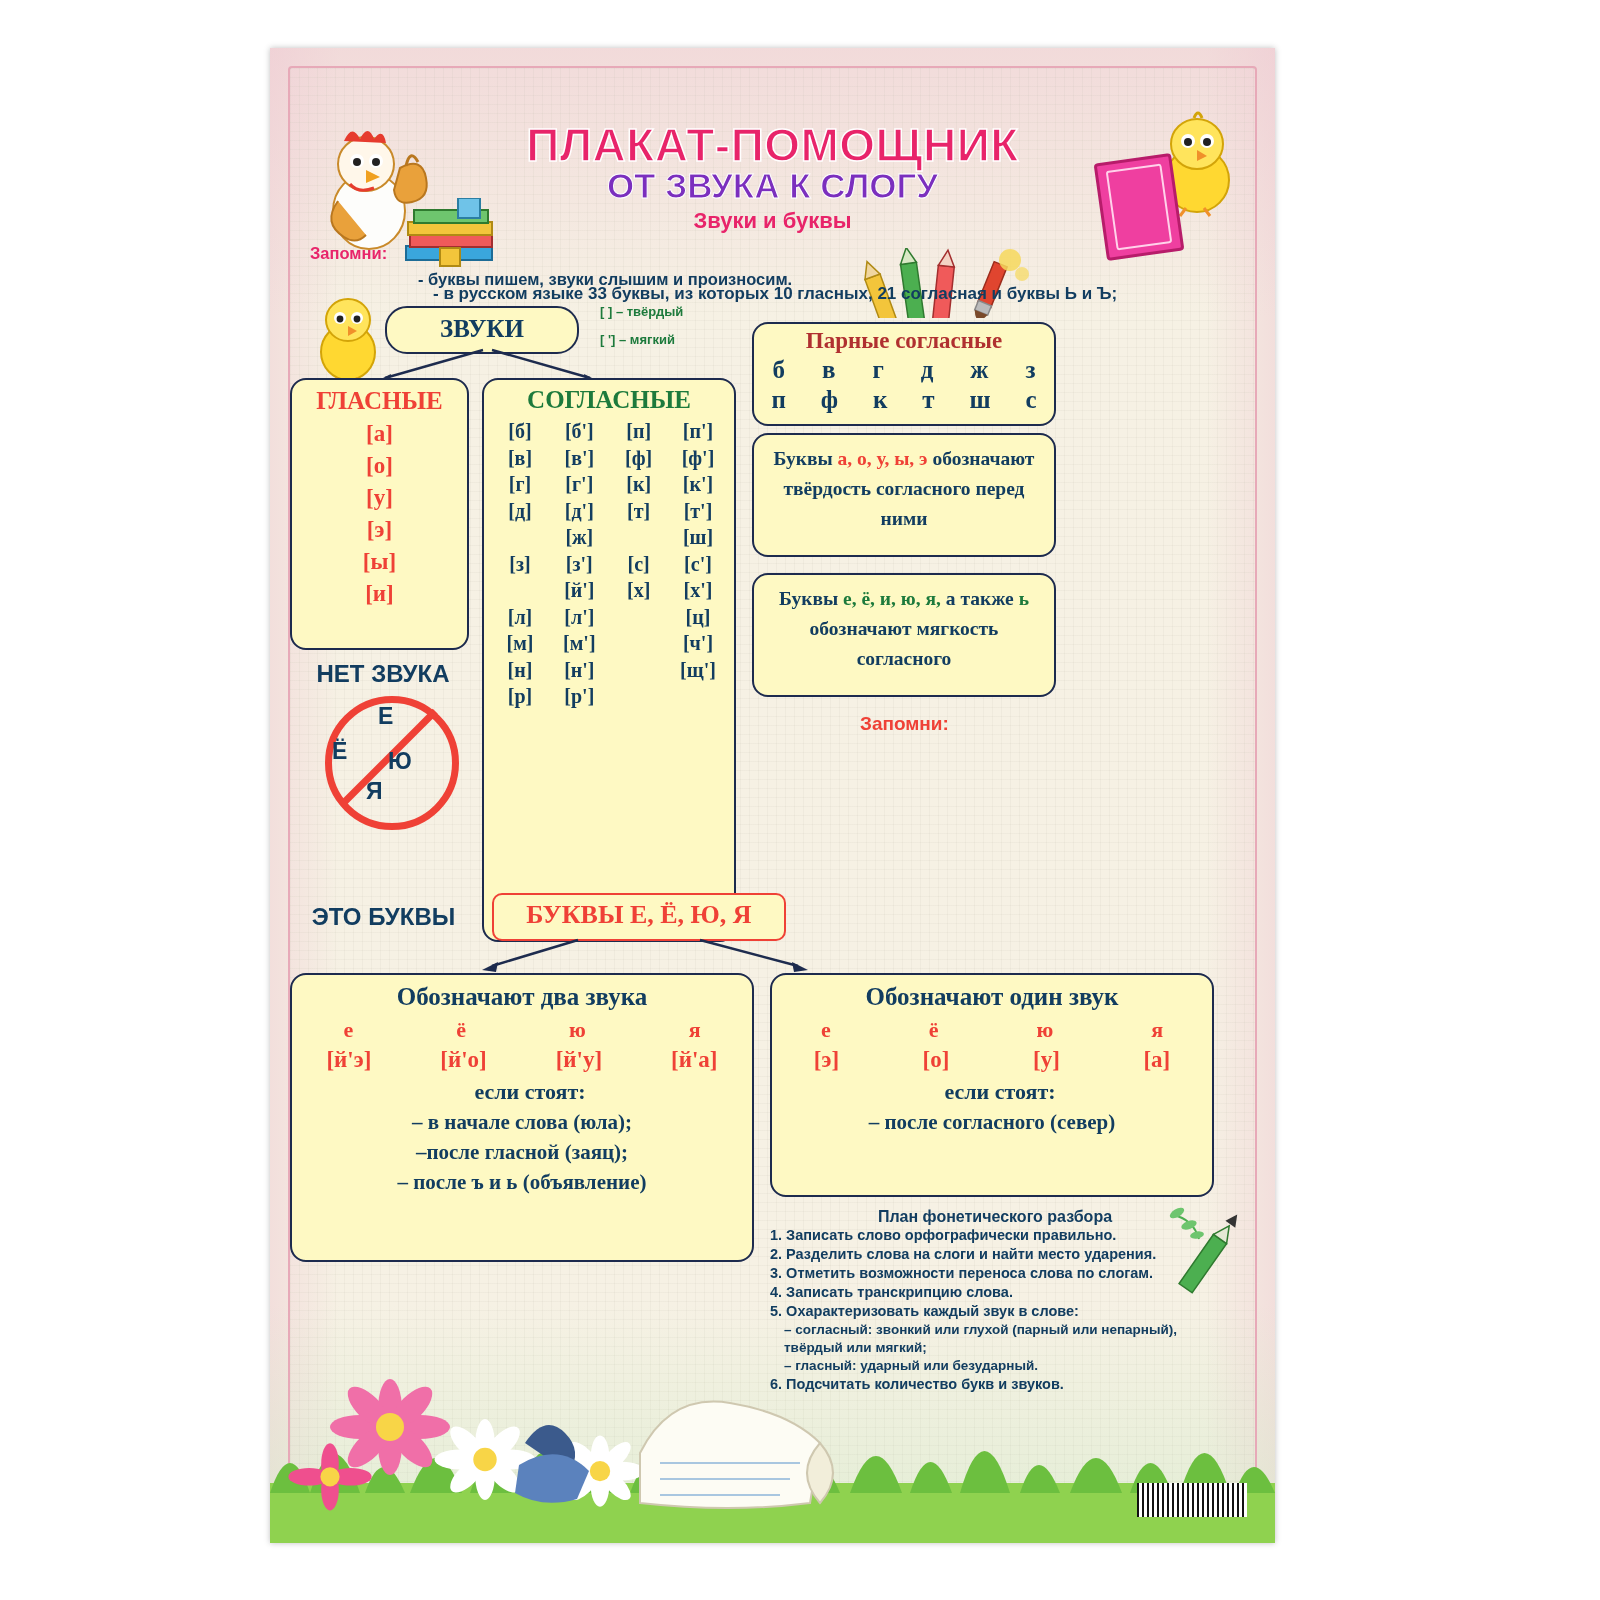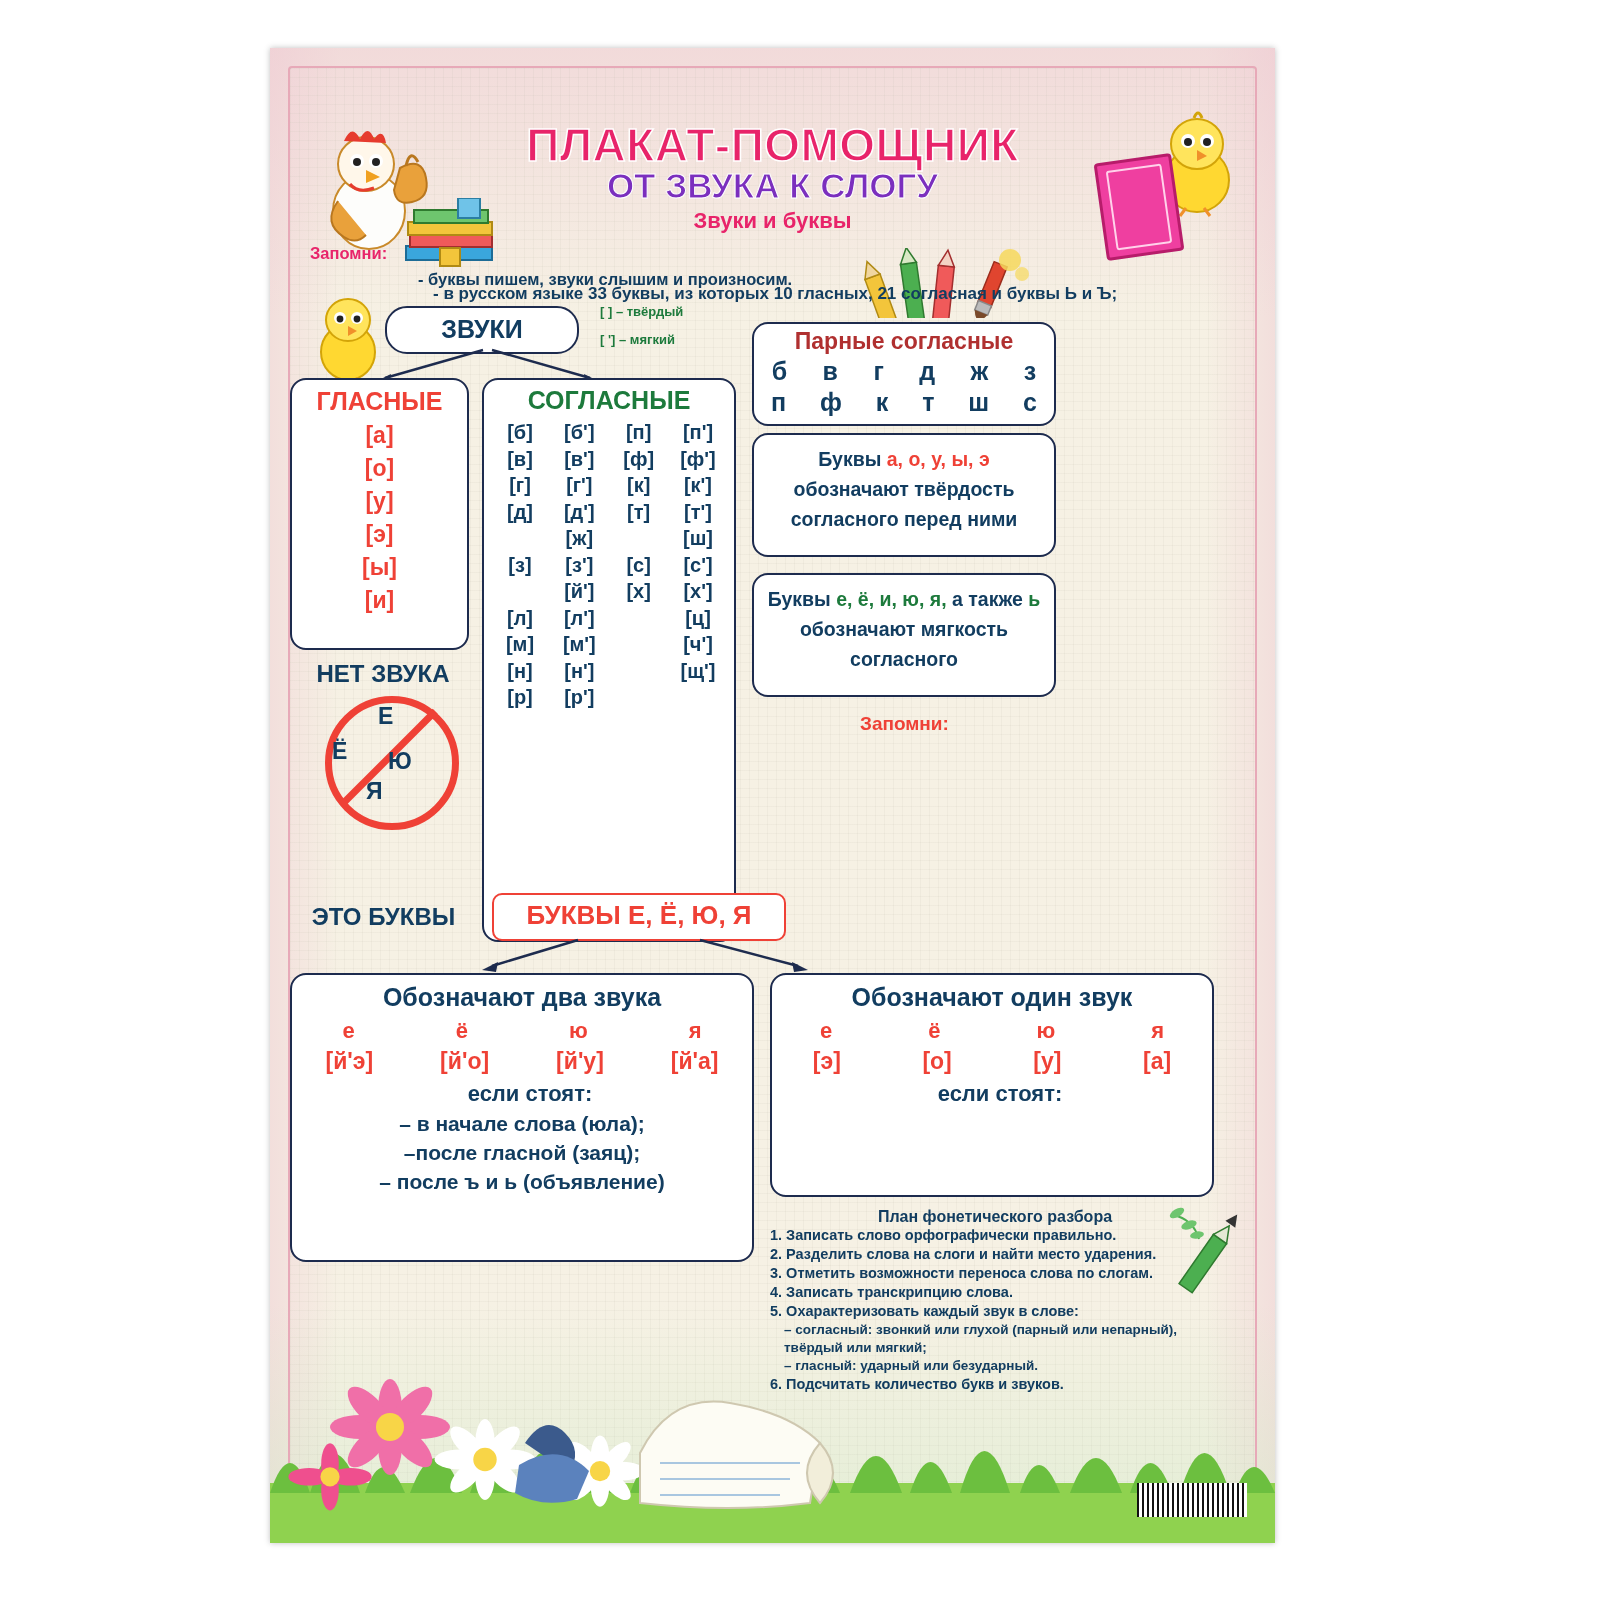--- a/index.html
+++ b/index.html
@@ -62,21 +62,21 @@
   .hen{position:absolute;left:44px;top:58px;width:130px;height:150px;}
   .chick1{position:absolute;left:880px;top:60px;width:95px;height:110px;}
   .chick2{position:absolute;left:38px;top:242px;width:80px;height:95px;}
   .books{position:absolute;left:130px;top:150px;width:110px;height:70px;}
   .redbook{position:absolute;left:830px;top:110px;width:72px;height:92px;
     background:#ef3fa0;border:3px solid #b71c6a;border-radius:4px;transform:rotate(-8deg);}
   .redbook:after{content:"";position:absolute;left:8px;top:6px;right:8px;bottom:6px;border:2px solid #ffd2ea;border-radius:3px;}
   .pencils{position:absolute;left:590px;top:200px;width:180px;height:70px;}
 
   
-  .box{position:absolute;background:#ffffff;border:2.5px solid #1d2b4e;border-radius:16px;}
+  .box{position:absolute;background:#fef9c3;border:2.5px solid #1d2b4e;border-radius:16px;font-family:Liberation Serif, serif;}
   .center{text-align:center;}
 
   .zvuki{
     left:115px;top:258px;width:190px;height:44px;border-radius:22px;
     font-size:25px;font-weight:bold;color:#123d60;line-height:42px;
   }
   .hard-soft{position:absolute;left:330px;top:250px;font-size:13px;color:#1d7a3c;font-weight:bold;line-height:28px;}
 
   .glasnye{left:20px;top:330px;width:175px;height:268px;}
   .glasnye .hdr{font-size:25px;font-weight:bold;color:#ef4136;margin-top:7px;}
@@ -427,20 +427,21 @@
       <span>ю</span>
       <span>я</span>
     </div>
     <div class="sndrow">
       <span>[э]</span>
       <span>[о]</span>
       <span>[у]</span>
       <span>[а]</span>
     </div>
     <div class="ifstand">если стоят:</div>
+    <div class="cond">– после согласного (север)</div>
   </div>
 
   <div class="planbox">
     <div class="plan-title">План фонетического разбора</div>
     <div class="plan-line">1. Записать слово орфографически правильно.</div>
     <div class="plan-line">2. Разделить слова на слоги и найти место ударения.</div>
     <div class="plan-line">3. Отметить возможности переноса слова по слогам.</div>
     <div class="plan-line">4. Записать транскрипцию слова.</div>
     <div class="plan-line">5. Охарактеризовать каждый звук в слове:</div>
     <div class="plan-sub">– согласный: звонкий или глухой (парный или непарный),</div>

